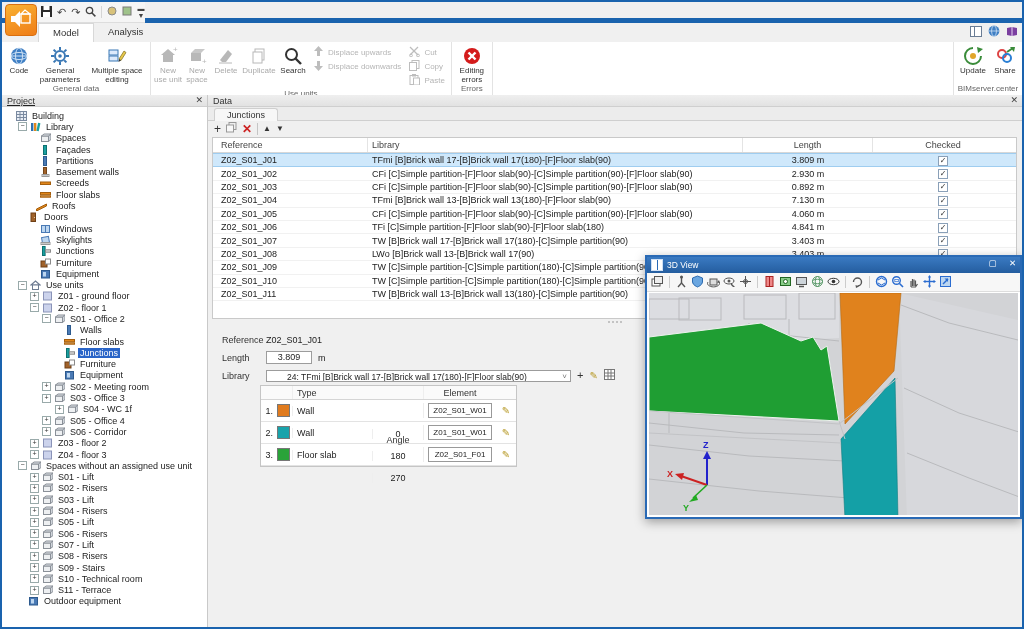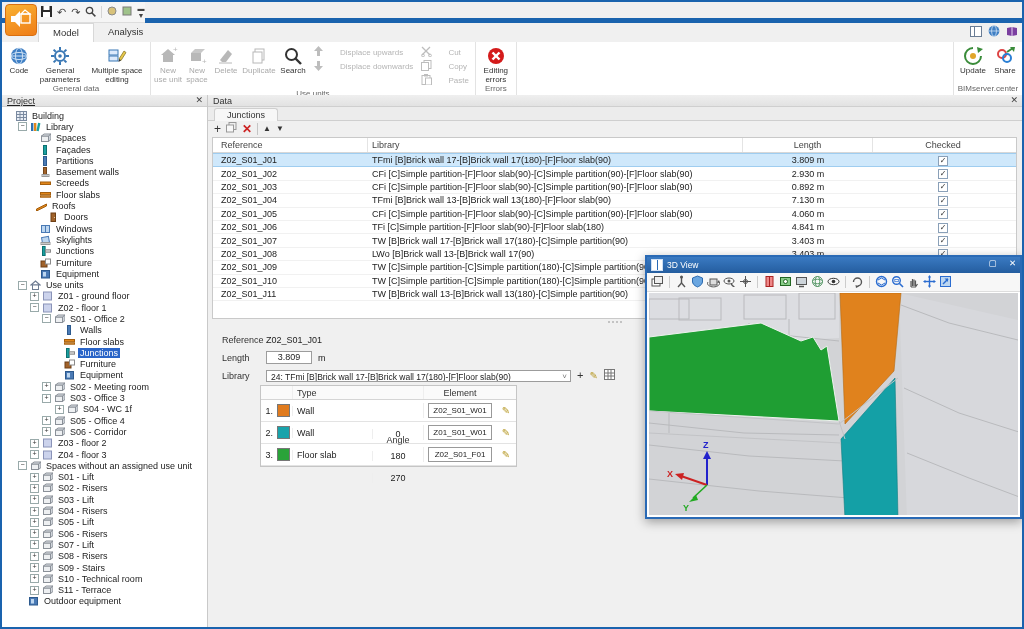--- a/index.html
+++ b/index.html
@@ -26,21 +26,21 @@
   
   .ribbon{position:absolute;left:0;top:40px;right:0;height:53px;background:#fff;border-bottom:1px solid #d5d5d5;display:flex;}
   .rgroup{display:flex;flex-direction:column;border-right:1px solid #e3e3e3;}
   .rgroup-items{flex:1;display:flex;align-items:flex-start;padding:2px 2px 0 2px;}
   .rgroup-label{height:11px;text-align:center;font-size:8px;color:#666;line-height:10px;}
   .rbtn{display:flex;flex-direction:column;align-items:center;width:54px;padding-top:1px;text-align:center;}
   .rbtn .ric{height:22px;display:flex;align-items:center;justify-content:center;}
   .rbtn .rlabel{font-size:8px;line-height:8.5px;color:#333;white-space:pre-line;}
   .rbtn.disabled .rlabel{color:#aaa;}
   .rstack{display:flex;flex-direction:column;gap:1px;padding:2px 4px;}
-  .rsmall{display:flex;align-items:center;gap:16px;height:13px;font-size:8px;color:#333;}
+  .rsmall{display:flex;align-items:center;gap:4px;height:13px;font-size:8px;color:#333;}
   .rsmall.disabled{color:#b5b5b5;}
   .ribbon-right{margin-left:auto;display:flex;flex-direction:column;border-left:1px solid #e3e3e3;}
   
   .main{position:absolute;left:0;top:93px;right:0;bottom:0;}
   .panel-header{height:12px;background:linear-gradient(#efefef,#e2e2e2);border-bottom:1px solid #cfcfcf;
     position:relative;font-size:9px;color:#333;padding:1px 0 0 5px;box-sizing:border-box;}
   .panel-close{position:absolute;right:4px;top:0;font-size:9px;color:#444;}
   .project{position:absolute;left:0;top:0;width:205px;bottom:0;background:#fff;border-right:1px solid #c9c9c9;text-decoration:underline;}
   .tree{position:absolute;left:0;top:13px;right:0;bottom:0;overflow:hidden;padding-top:2px;}
   .trow{display:flex;align-items:center;height:11.3px;white-space:nowrap;}
@@ -70,21 +70,21 @@
   .chk{display:inline-block;width:8px;height:8px;border:1px solid #8aa0b8;background:#fff;font-size:8px;line-height:8px;color:#333;}
   .splitterh{position:absolute;left:0;top:224px;right:0;height:6px;display:flex;align-items:center;justify-content:center;gap:2px;}
   .splitterh i{width:2px;height:2px;background:#b5b5b5;border-radius:50%;}
   
   .detail{position:absolute;left:0;top:230px;right:0;bottom:0;background:#f0f0f0;font-size:9px;}
   .drow{position:absolute;left:14px;display:flex;align-items:center;gap:6px;}
   .dlabel{width:38px;color:#333;}
   .dvalue{color:#222;}
   .dinput{width:44px;height:11px;background:#fff;border:1px solid #9c9c9c;text-align:center;font-size:9px;line-height:11px;}
   .dselect{width:305px;height:12px;background:#fff;border:1px solid #9c9c9c;position:relative;
-    font-size:8.5px;line-height:12px;padding-left:4px;box-sizing:border-box;white-space:nowrap;overflow:hidden;}
+    font-size:8.5px;line-height:12px;padding-left:20px;box-sizing:border-box;white-space:nowrap;overflow:hidden;}
   .dselect .chev{position:absolute;right:3px;top:0;color:#777;font-size:8px;}
   .mini-ic{font-size:11px;line-height:1;}
   .etable{position:absolute;left:52px;top:60px;width:255px;background:#fff;border:1px solid #c5c5c5;}
   .etable .ehead{display:flex;height:13px;background:#fafafa;border-bottom:1px solid #d5d5d5;color:#333;}
   .etable .erow{display:flex;height:21px;align-items:center;border-bottom:1px solid #e3e3e3;}
   .ec-num{width:14px;text-align:right;padding-right:2px;box-sizing:border-box;}
   .ec-sw{width:17px;display:flex;justify-content:center;}
   .ec-type{width:80px;padding-left:4px;box-sizing:border-box;border-left:1px solid #eee;}
   .ec-ang{width:50px;text-align:center;border-left:1px solid #eee;margin-top:47px;}
   .ec-el{width:72px;text-align:center;border-left:1px solid #eee;}
@@ -449,21 +449,21 @@
           </div>
           <div class="trow " style="padding-left:24px">
             <span class="texp none"></span>
             <span class="tico">
               <svg width="11" height="10" viewBox="0 0 11 10">
                 <polygon points="0.5,8 10.5,3 10.5,5 0.5,10" fill="#e0861a" stroke="#a65f0d"></polygon>
               </svg>
             </span>
             <span class="tlabel">Roofs</span>
           </div>
-          <div class="trow " style="padding-left:36px">
+          <div class="trow " style="padding-left:16px">
             <span class="texp none"></span>
             <span class="tico">
               <svg width="11" height="10" viewBox="0 0 11 10">
                 <rect x="3" y="1" width="4.5" height="8.5" fill="#a0622a" stroke="#6e3f14"></rect>
                 <circle cx="6.5" cy="5.5" r=".6" fill="#f2d9b0"></circle>
               </svg>
             </span>
             <span class="tlabel">Doors</span>
           </div>
           <div class="trow " style="padding-left:28px">

